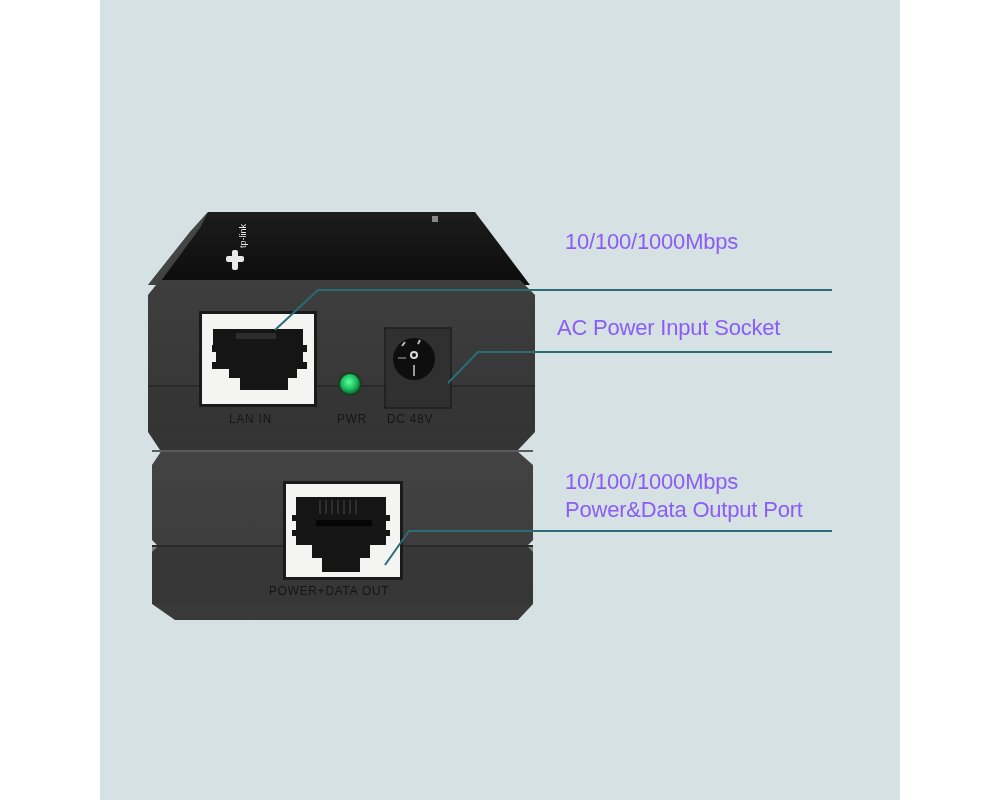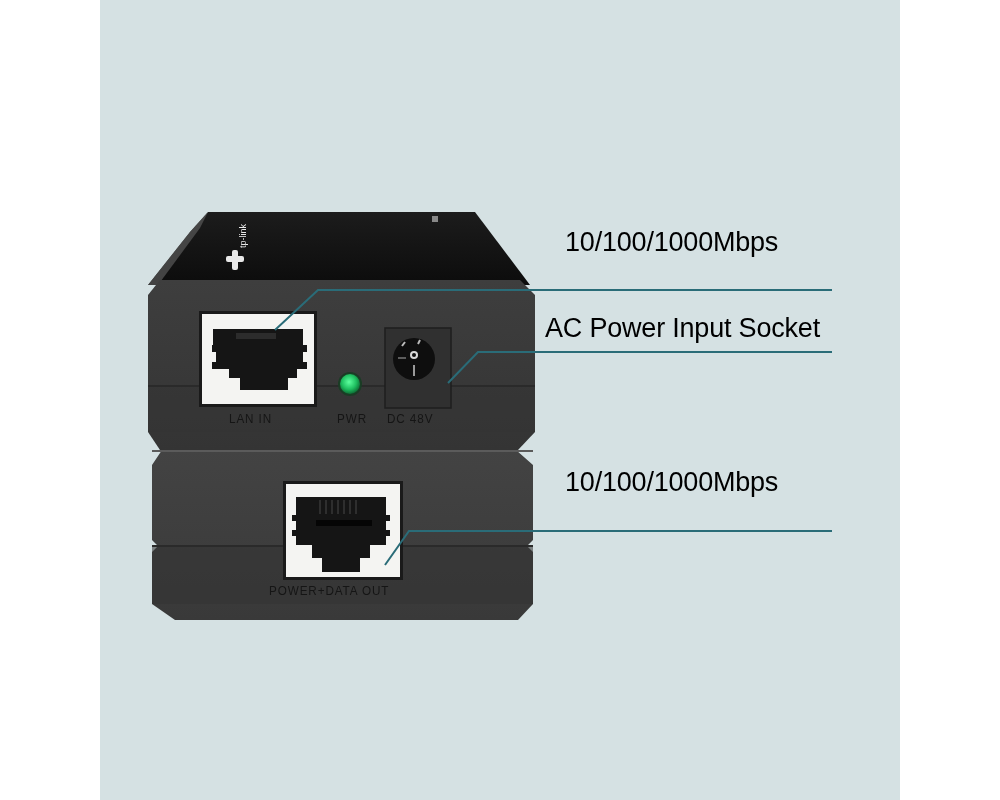--- a/index.html
+++ b/index.html
@@ -7,21 +7,21 @@
       width: 1000px; height: 800px; position: relative; overflow: hidden;
       background: #ffffff;
       font-family: "Liberation Sans", sans-serif;
     }
     .panel {
       position: absolute; left: 100px; top: 0; width: 800px; height: 800px;
       background: #d5e1e3;
     }
     svg { position: absolute; left: 0; top: 0; }
     .callout-text {
-      position: absolute; color: #000000; font-size: 27px; line-height: 28px;
+      position: absolute; color: #8b5cf6; font-size: 22px; line-height: 28px;
       font-family: "Liberation Sans", sans-serif; letter-spacing: -0.2px;
     }
     .port-label {
       position: absolute; color: #151515; font-family: "Liberation Sans Narrow", "Liberation Sans", sans-serif;
       font-size: 13px; letter-spacing: 1px; transform: scaleX(0.9); transform-origin: left top;
     }
   </style>
 </head>
 <body>
 
@@ -126,18 +126,19 @@
 </svg>
 
 <div class="port-label" style="left:229px; top:411px;">LAN  IN</div>
 <div class="port-label" style="left:337px; top:411px;">PWR</div>
 <div class="port-label" style="left:387px; top:411px;">DC  48V</div>
 <div class="port-label" style="left:269px; top:583px;">POWER+DATA  OUT</div>
 
 <div class="callout-text" style="left:565px; top:228px;">
   <div>10/100/1000Mbps</div>
 </div>
-<div class="callout-text" style="left:545px; top:314px;">
+<div class="callout-text" style="left:557px; top:314px;">
   <div>AC Power Input Socket</div>
 </div>
 <div class="callout-text" style="left:565px; top:468px;">
   <div>10/100/1000Mbps</div>
+  <div>Power&amp;Data Output Port</div>
 </div>
 
 </body></html>

